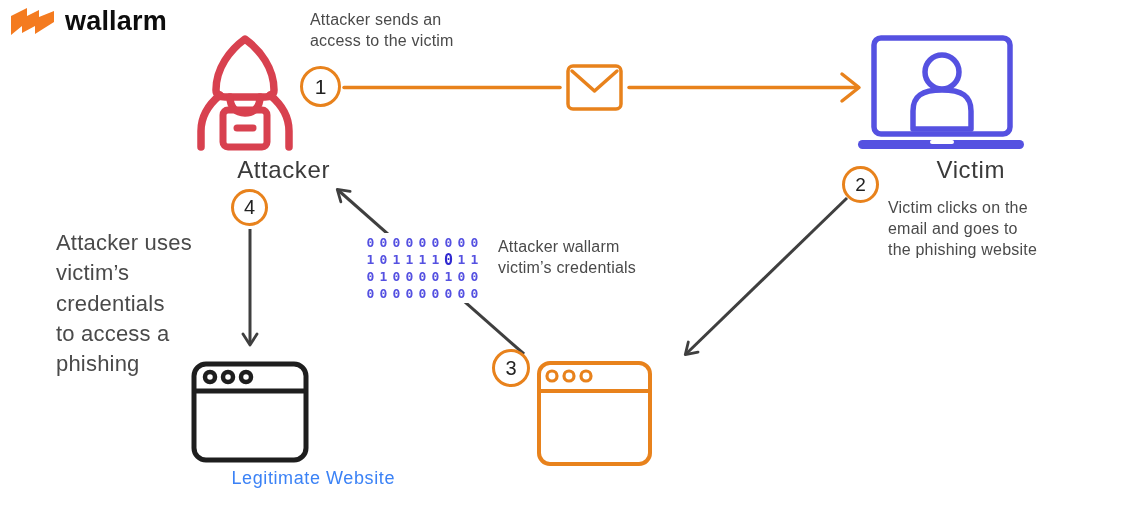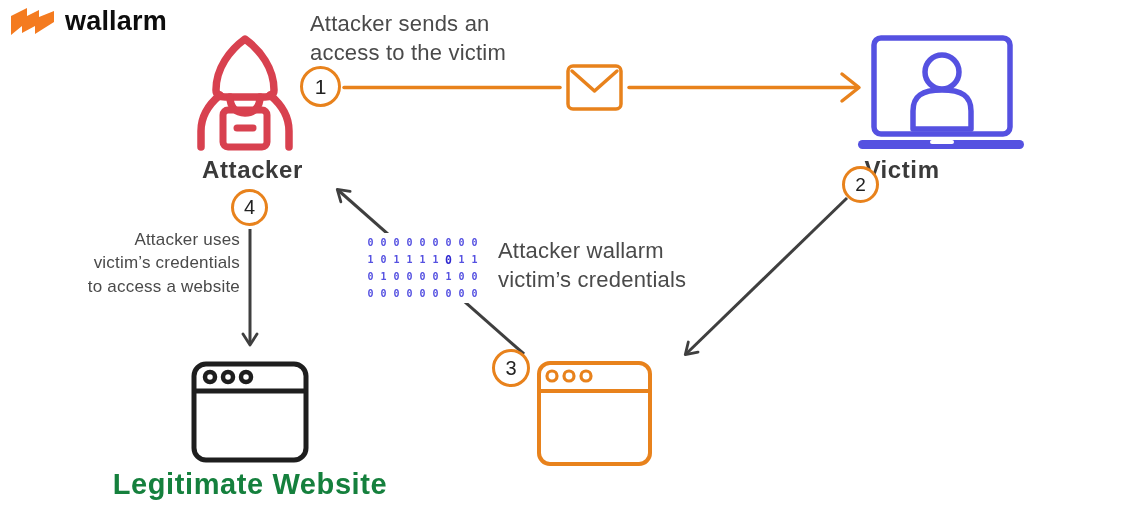--- a/index.html
+++ b/index.html
@@ -13,31 +13,31 @@
     overflow: hidden;
   }
   .abs { position: absolute; }
 
   
   .logo { left: 10px; top: 6px; display: flex; align-items: center; gap: 9px; }
   .logo-text { font-size: 27px; font-weight: 600; color: #0d0d0d; letter-spacing: 0.2px; }
 
   
   .node-label {
-    font-size: 24px; color: #3a3a3a; font-weight: 700;
-    letter-spacing: 0.6px; text-align: center;
-  }
-  .legit-label { font-size: 29px; color: #15803d; }
+    font-size: 24px; color: #3a3a3a; font-weight: 400;
+    letter-spacing: 0.6px; text-align: right;
+  }
+  .legit-label { font-size: 18px; color: #3b82f6; }
 
   
   .annotation {
-    font-size: 22px; line-height: 1.32; color: #4a4a4a;
+    font-size: 16px; line-height: 1.32; color: #4a4a4a;
     font-weight: 500; letter-spacing: 0.2px;
   }
-  .annotation.right-align { text-align: right; font-size: 17px; line-height: 1.38; }
+  .annotation.right-align { text-align: left; font-size: 22px; line-height: 1.38; }
 
   
   .step-circle {
     position: absolute;
     border: 3px solid #E8821C;
     border-radius: 50%;
     background: #ffffff;
     display: flex; align-items: center; justify-content: center;
     color: #222222; font-weight: 500;
     z-index: 3;
@@ -48,21 +48,21 @@
   .c4 { left: 231px; top: 189px; width: 37px; height: 37px; font-size: 20px; }
 
   
   .binary-block {
     left: 362px; top: 233px;
     background: #ffffff;
     padding: 1px 2px;
     z-index: 2;
     font-family: "DejaVu Sans Mono", monospace;
     font-weight: bold;
-    font-size: 10px;
+    font-size: 13px;
     color: #5551E1;
   }
   .bin-row { height: 17px; line-height: 17px; white-space: nowrap; }
   .bin-row span { display: inline-block; width: 13px; text-align: center; }
   .bin-hl { color: #2f28d0; transform: scale(1.15); }
 
   svg.layer { position: absolute; overflow: visible; }
   .arrow-layer { z-index: 1; }
 </style>
 </head>
@@ -123,22 +123,27 @@
   <svg class="layer" style="left:850px; top:32px;" width="182" height="124" viewBox="0 0 182 124">
     <g fill="none" stroke="#5551E1" stroke-width="5.5" stroke-linecap="round" stroke-linejoin="round">
       <rect x="24" y="6" width="136" height="96" rx="7"></rect>
       <circle cx="92" cy="40" r="17"></circle>
       <path d="M63 97 L63 79 C63 64 72 58 92 58 C112 58 121 64 121 79 L121 97 Z"></path>
     </g>
     <rect x="8" y="108" width="166" height="9" rx="4.5" fill="#5551E1"></rect>
     <rect x="80" y="108" width="24" height="4" rx="2" fill="#ffffff"></rect>
   </svg>
 
-  <div class="abs node-label" style="left:842px; top:156px; width:120px;">Victim</div>
-
+  <div class="abs node-label" style="left:885px; top:156px; width:120px;">Victim</div>
+
+  <div class="abs annotation" style="left:888px; top:197px;">
+    <div>Victim clicks on the</div>
+    <div>email and goes to</div>
+    <div>the phishing website</div>
+  </div>
 
   <svg class="layer arrow-layer" style="left:674px; top:192px;" width="185" height="175" viewBox="0 0 185 175">
     <defs>
       <marker id="da1" markerUnits="userSpaceOnUse" markerWidth="20" markerHeight="20" refX="13" refY="9" orient="auto">
         <path d="M3 2 L14 9 L3 16" fill="none" stroke="#3F3F3F" stroke-width="2.8" stroke-linecap="round" stroke-linejoin="round"></path>
       </marker>
     </defs>
     <line x1="173" y1="6" x2="12" y2="162" stroke="#3F3F3F" stroke-width="3" marker-end="url(#da1)"></line>
   </svg>
 
@@ -159,21 +164,21 @@
     </div>
 
   <div class="abs annotation" style="left:498px; top:236px;">
     <div>Attacker wallarm</div>
     <div>victim’s credentials</div>
   </div>
 
   <div class="abs annotation right-align" style="left:56px; top:228px; width:184px;">
     <div>Attacker uses</div>
     <div>victim’s credentials</div>
-    <div>to access a website</div>
+    <div>to access a phishing</div>
   </div>
 
   <svg class="layer arrow-layer" style="left:238px; top:224px;" width="24" height="134" viewBox="0 0 24 134">
     <defs>
       <marker id="da3" markerUnits="userSpaceOnUse" markerWidth="20" markerHeight="20" refX="13" refY="9" orient="auto">
         <path d="M3 2 L14 9 L3 16" fill="none" stroke="#3F3F3F" stroke-width="2.8" stroke-linecap="round" stroke-linejoin="round"></path>
       </marker>
     </defs>
     <line x1="12" y1="5" x2="12" y2="120" stroke="#3F3F3F" stroke-width="3" marker-end="url(#da3)"></line>
   </svg>

